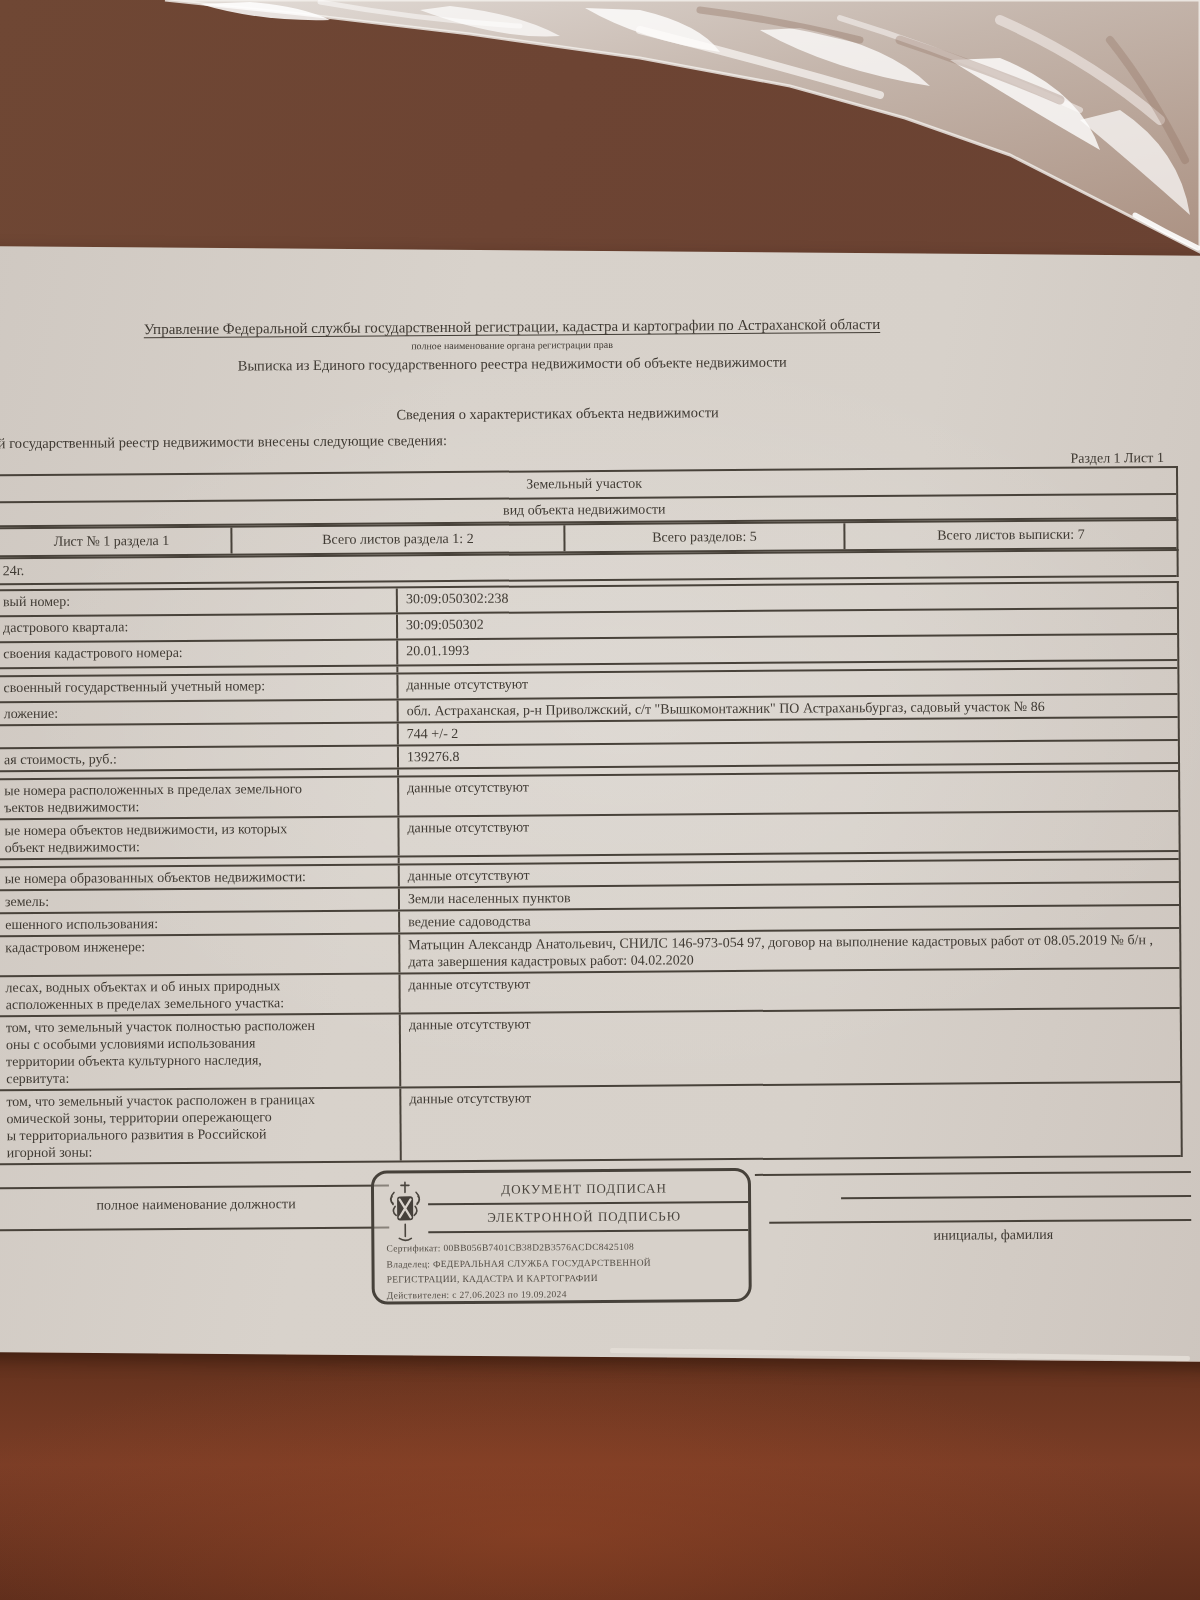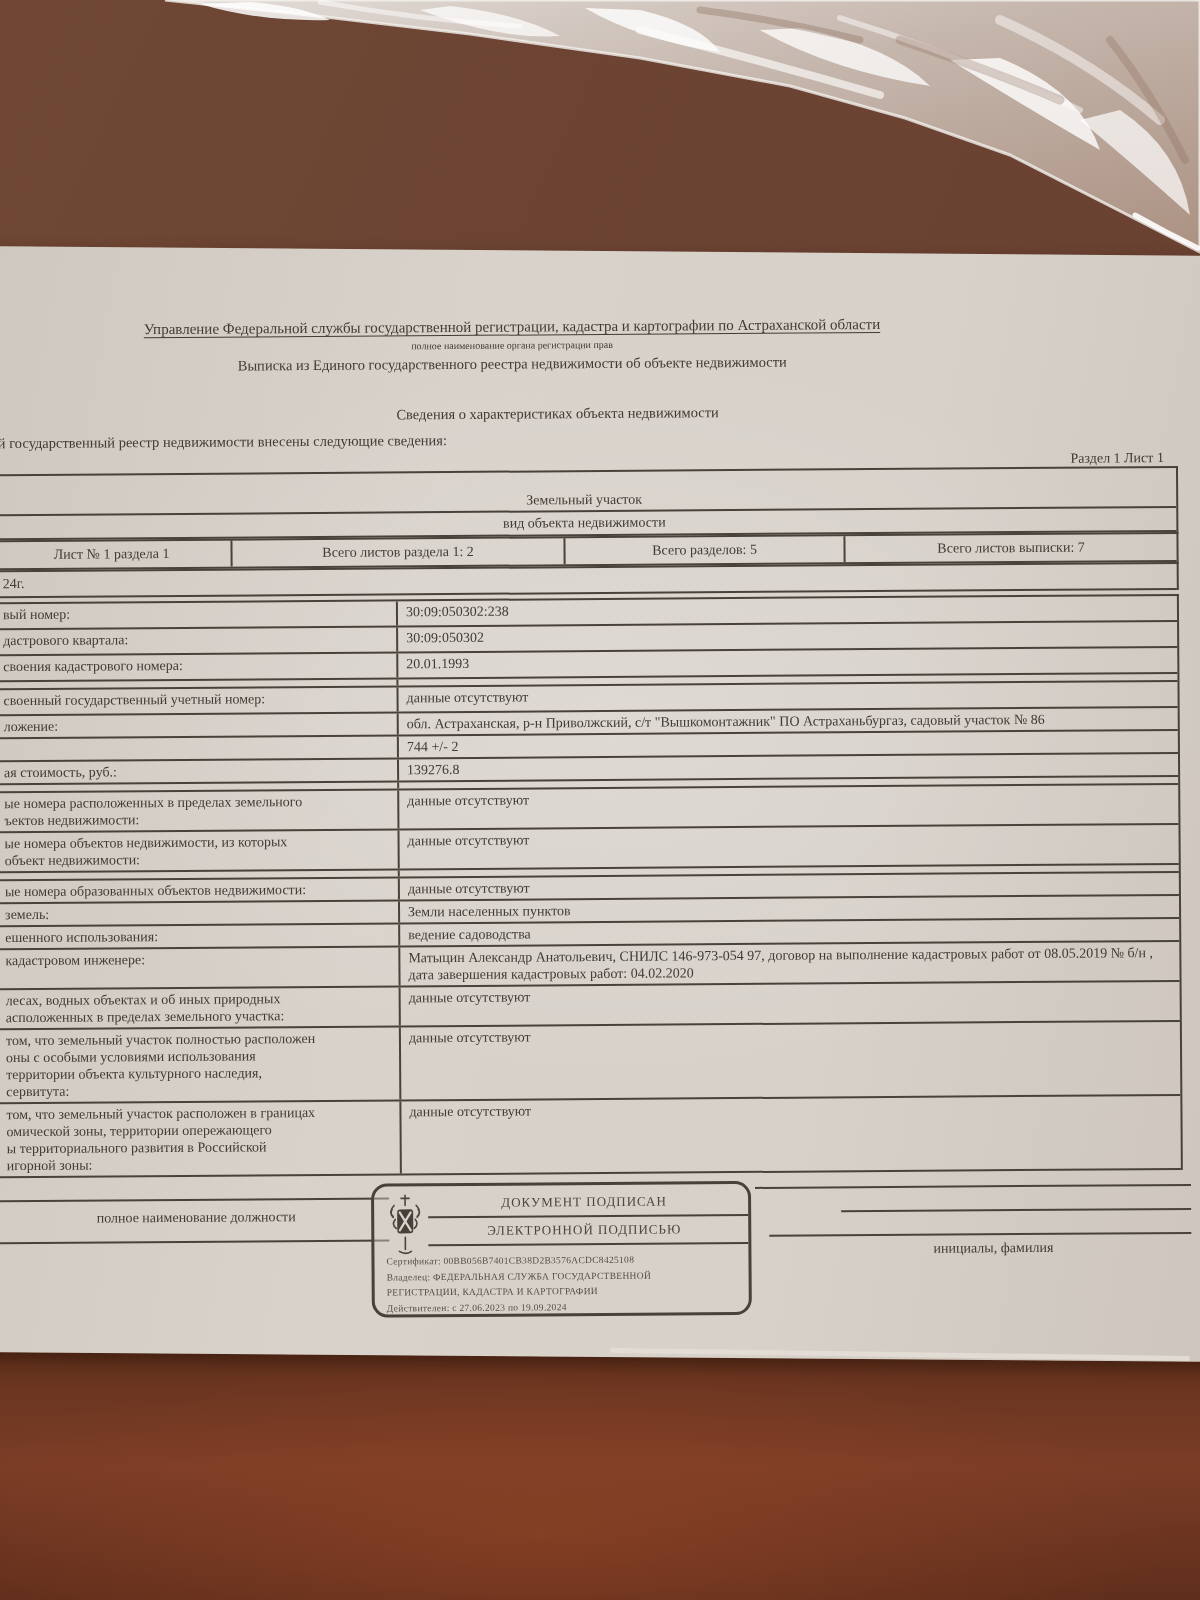--- a/index.html
+++ b/index.html
@@ -50,21 +50,21 @@
   #doc-title { width:1030px; font-size:14.5px; margin-top:2px; }
   #section-title { width:1120px; font-size:14.5px; margin-top:33px; }
   #intro-line { margin-top:9px; font-size:14.5px; }
   #section-page { width:1172px; text-align:right; padding-right:6px; margin-top:5px; font-size:14px; }
   .tbl { margin-left:-8px; width:1188px; border:2px solid #48423a; border-bottom:none; }
   .trow { display:flex; border-bottom:2px solid #48423a; align-items:flex-start; }
   .tcell { padding:2px 8px; }
   .cdiv { border-right:2px solid #48423a; }
   
   #tbl-object .trow { justify-content:center; }
-  #row-object-type { min-height:25px; padding-top:19px; }
+  #row-object-type { min-height:25px; padding-top:3px; }
   #row-object-caption { min-height:22px; }
   
   #tbl-sheets .tcell { text-align:center; min-height:26px; padding-top:4px; }
   .sh-c1 { width:240px; } .sh-c2 { width:333px; } .sh-c3 { width:280px; } .sh-c4 { width:331px; }
   
   #row-date { min-height:24px; padding-top:3px; padding-left:10px; }
   
   #tbl-main { margin-top:4px; }
   .lbl { width:405px; padding-left:10px; white-space:pre-line; align-self:stretch; }
   .val { flex:1; }

